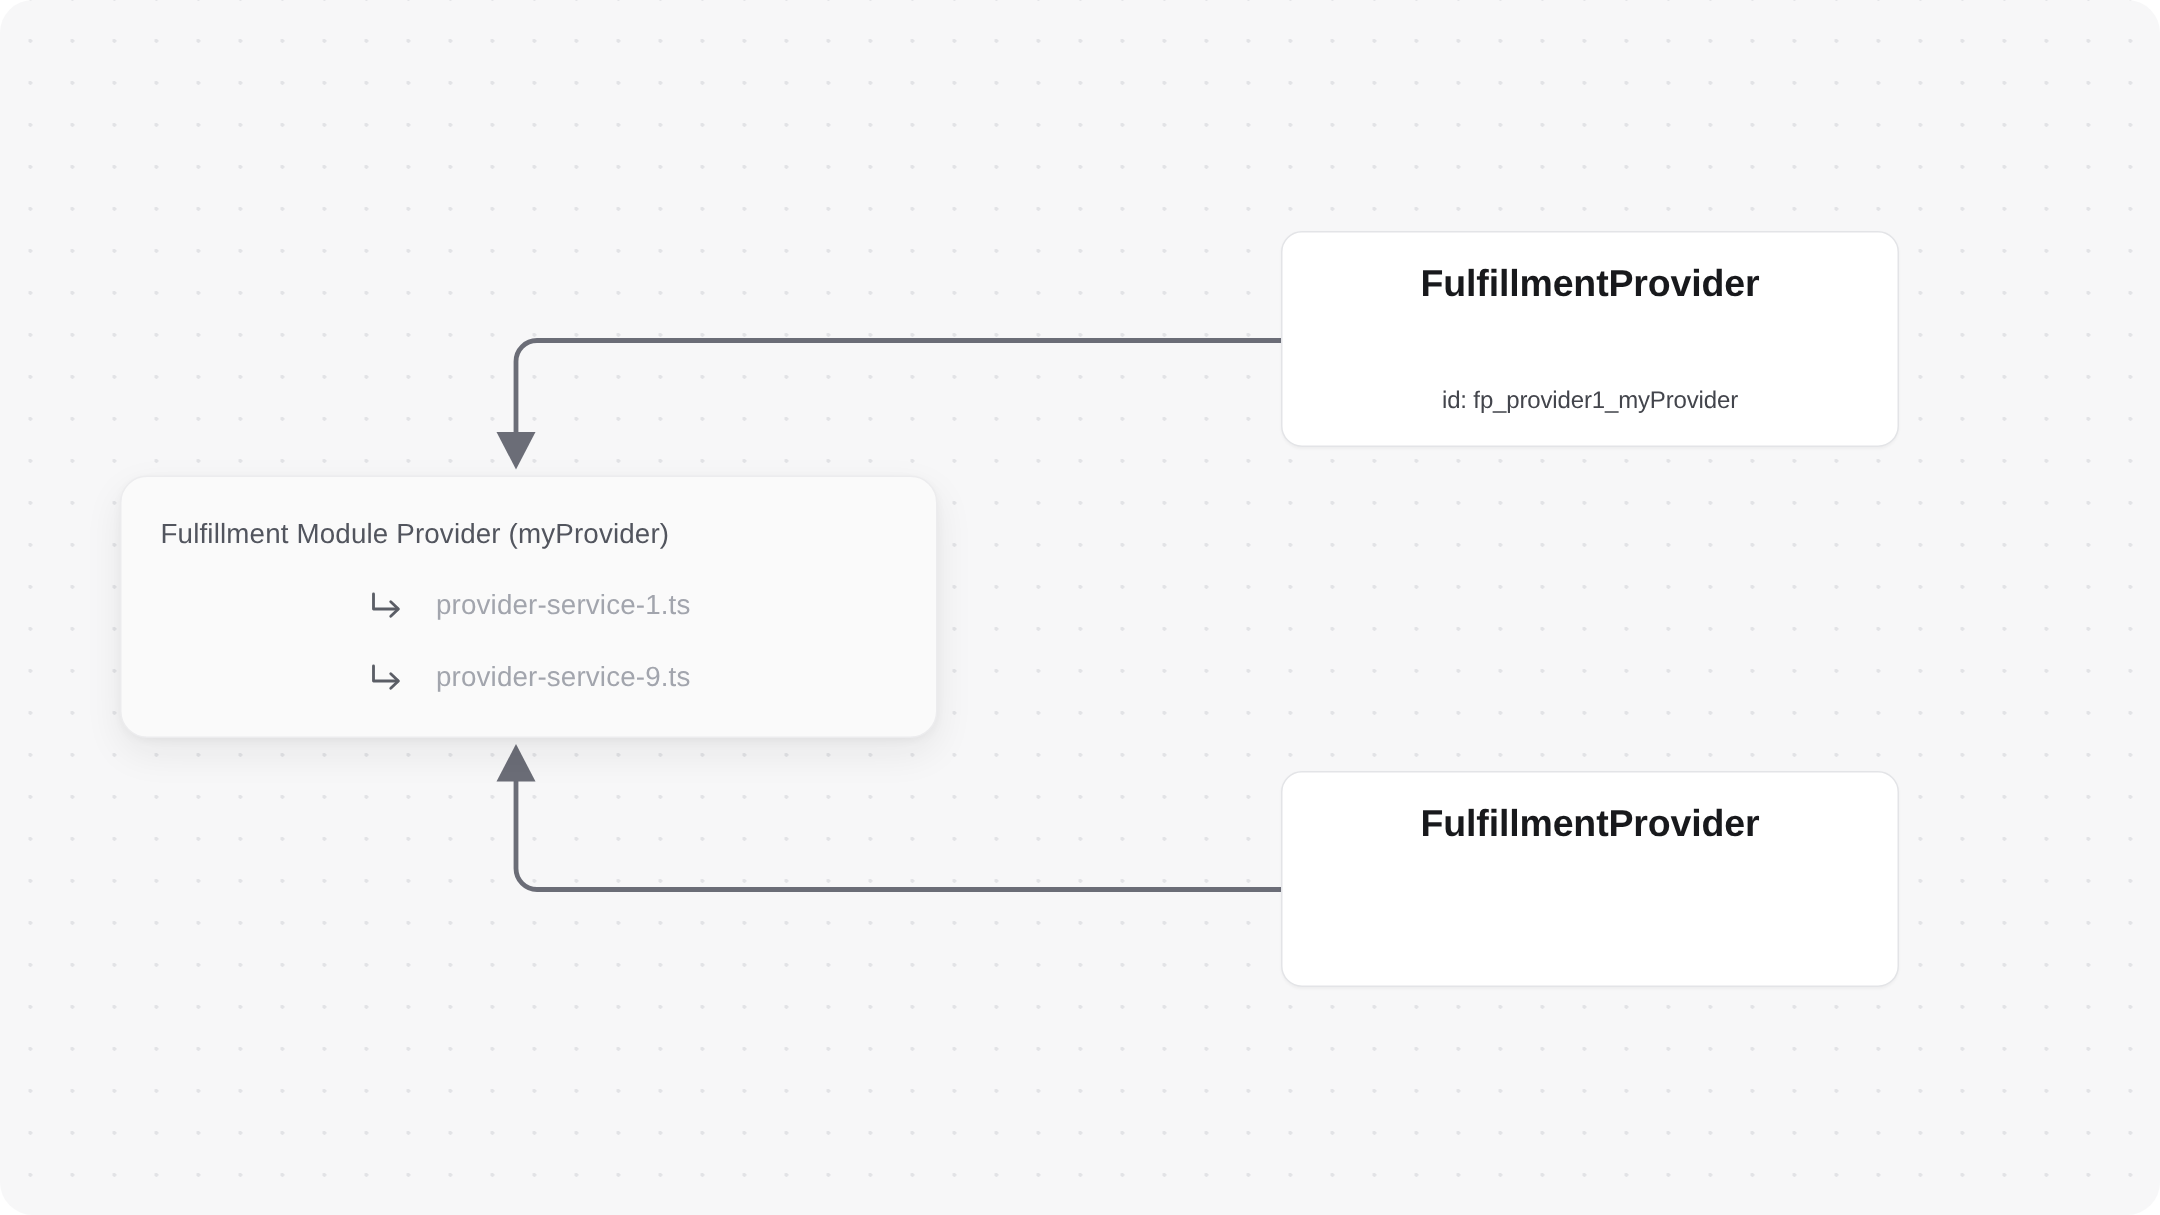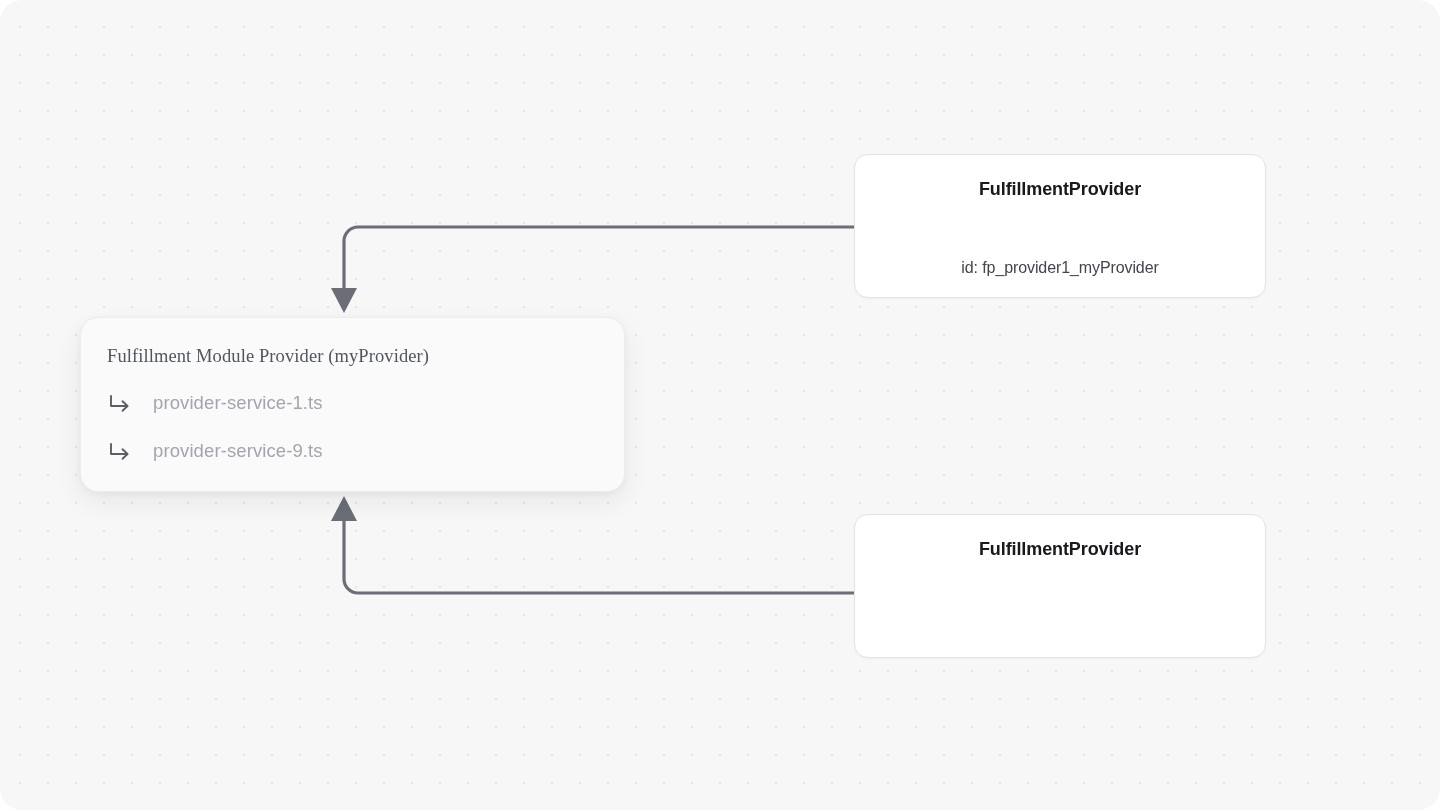--- a/index.html
+++ b/index.html
@@ -49,28 +49,28 @@
                 0 2px 6px rgba(24, 26, 33, 0.04);
     padding: 26px 26px 0 26px;
   }
 
   .module-title {
     font-size: 18.5px;
     line-height: 24px;
     color: #52555e;
     letter-spacing: 0.1px;
     margin-bottom: 18px;
-    font-family: Liberation Serif, serif;
   }
 
   .file-row {
     display: flex;
     align-items: center;
     height: 34px;
     margin-bottom: 14px;
+    justify-content: center;
   }
 
   .file-icon {
     width: 26px;
     height: 22px;
     flex: 0 0 26px;
     margin-right: 20px;
     color: #5b5e66;
     display: flex;
     align-items: center;
@@ -93,21 +93,21 @@
     border: 1px solid #e3e4e7;
     border-radius: 14px;
     box-shadow: 0 1px 2px rgba(24, 26, 33, 0.04);
     text-align: center;
   }
 
   #card-provider1 { left: 854px; top: 154px; height: 144px; }
   #card-provider2 { left: 854px; top: 514px; height: 144px; }
 
   .entity-title {
-    font-size: 18px;
+    font-size: 25px;
     line-height: 30px;
     font-weight: bold;
     color: #18191c;
     letter-spacing: -0.1px;
     margin-top: 19px;
   }
 
   .entity-id {
     font-size: 16px;
     line-height: 30px;

